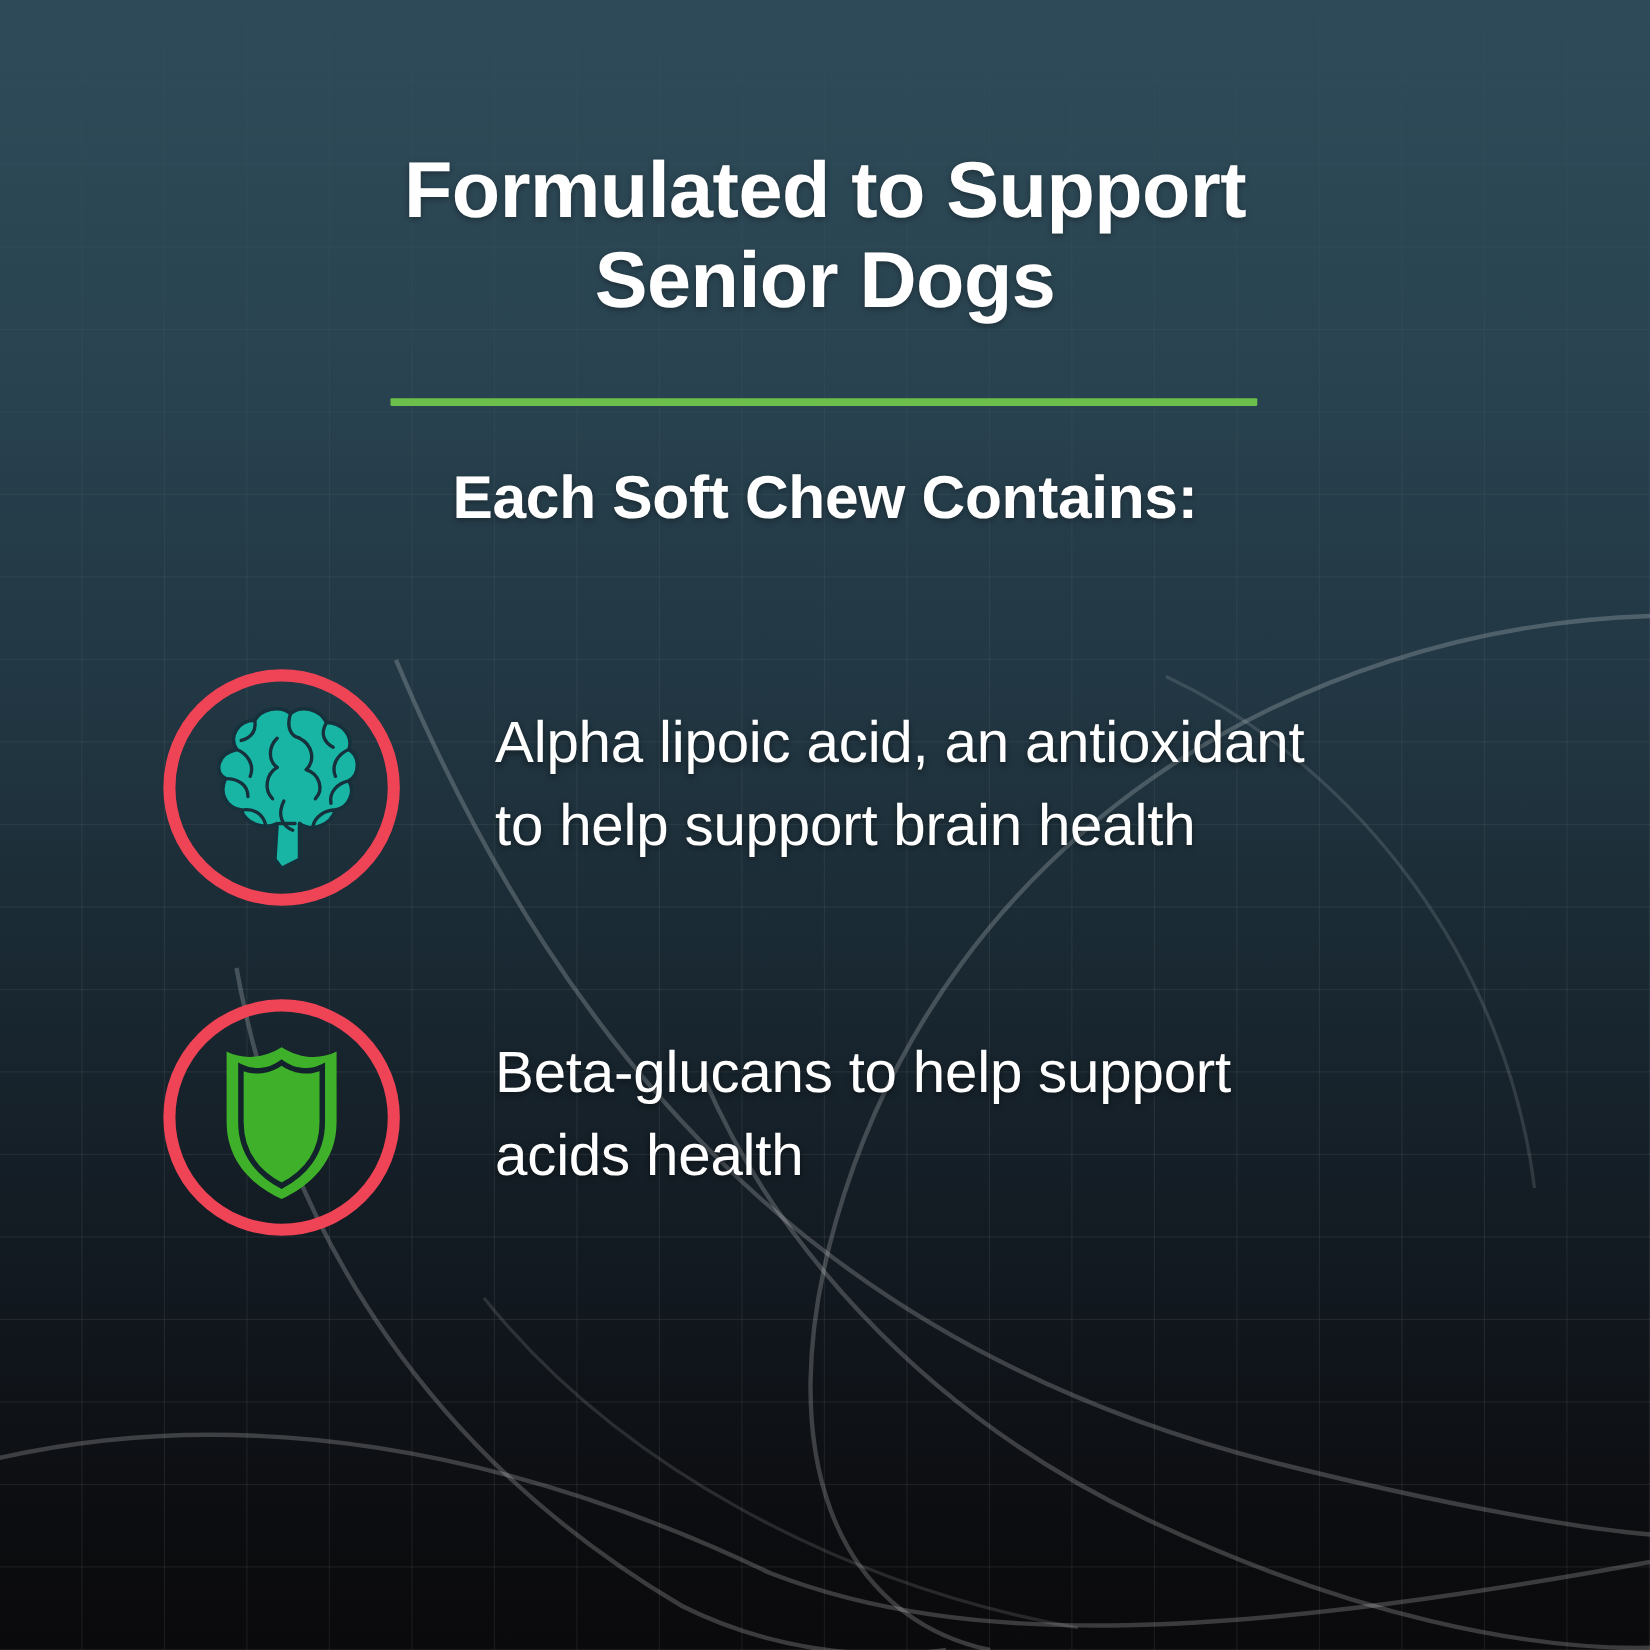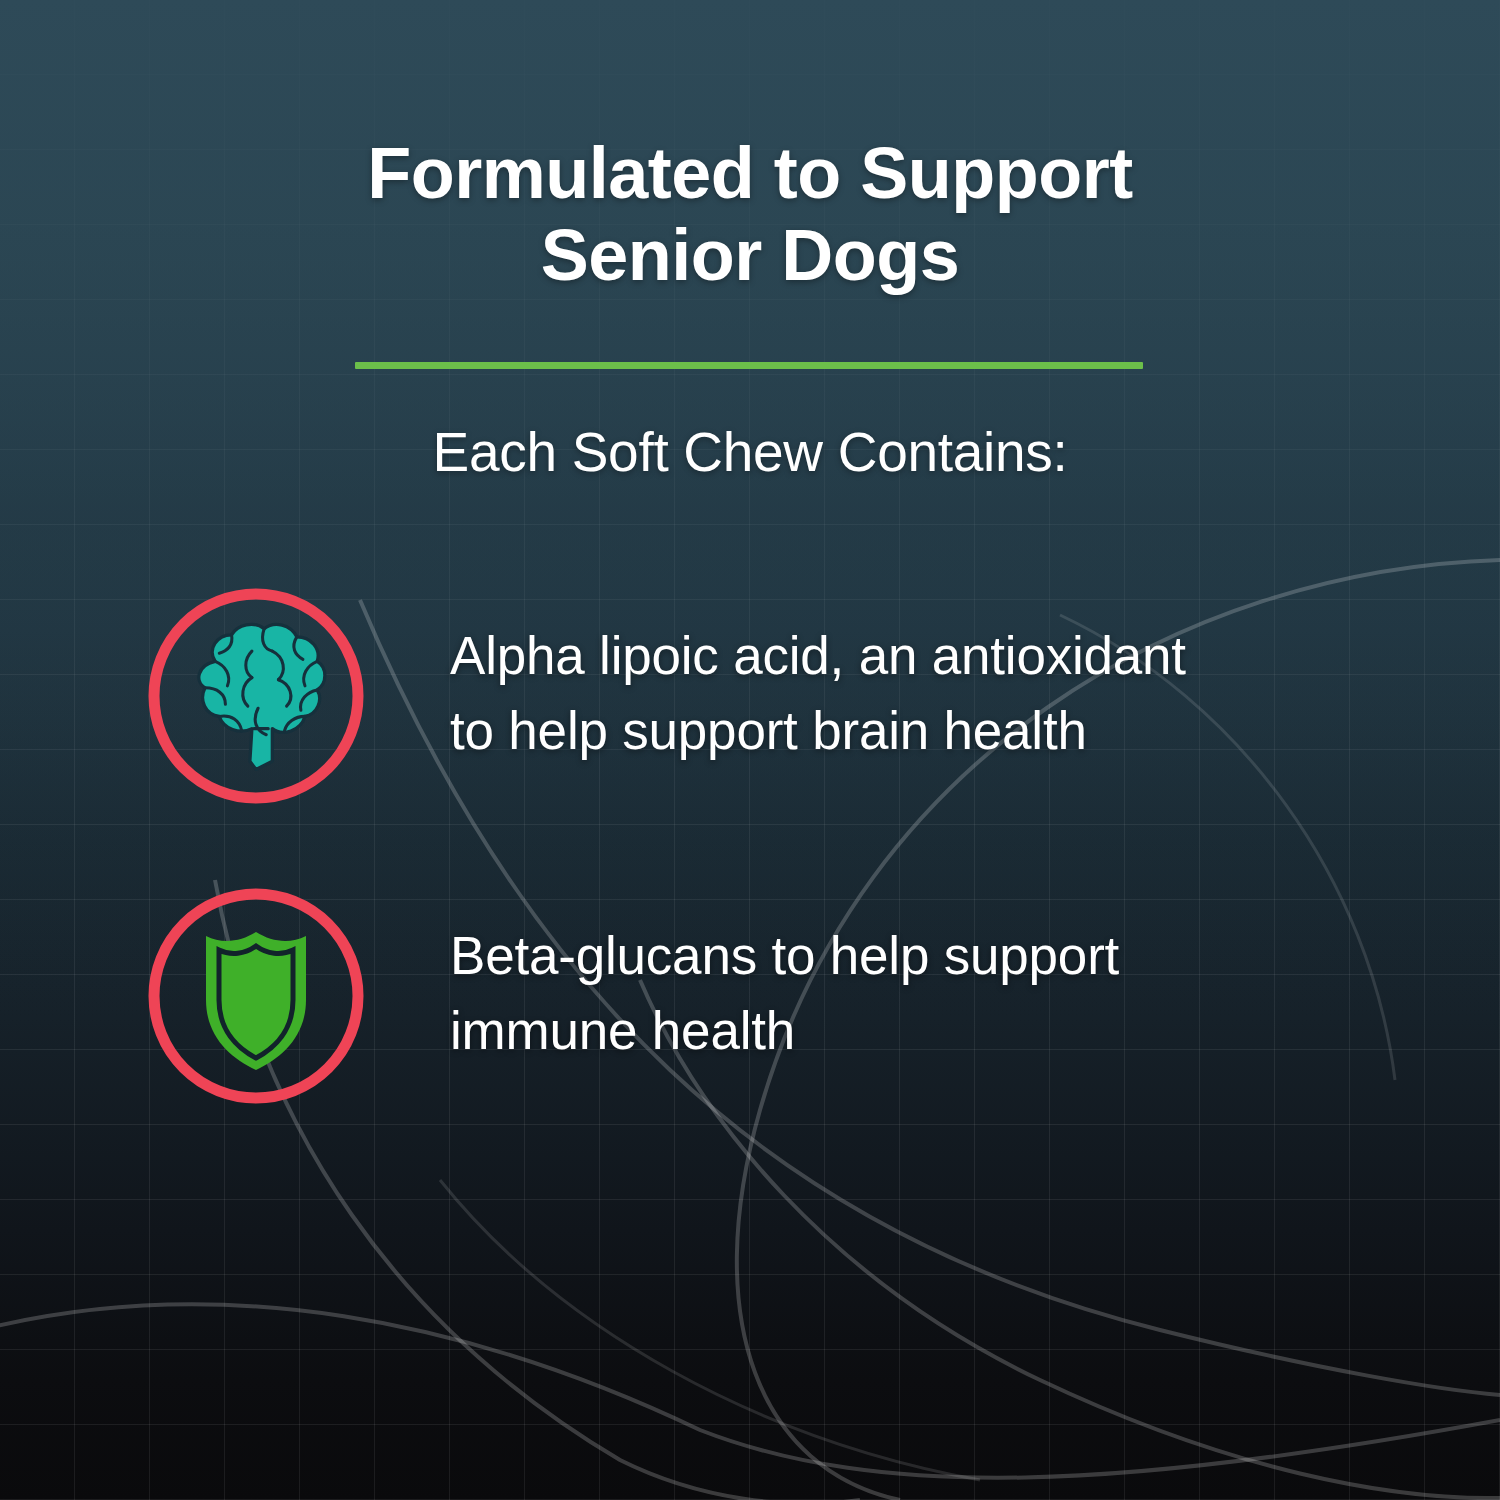--- a/index.html
+++ b/index.html
@@ -71,29 +71,29 @@
     background:#6cbf4a;
     border-radius:1px;
   }
 
   .subhead {
     position:absolute;
     left:0; right:0; top:420px;
     text-align:center;
     color:#ffffff;
     font-size:55px;
-    font-weight:normal;
+    font-weight:bold;
     letter-spacing:-0.3px;
     text-shadow:0 2px 6px rgba(0,0,0,0.35);
   }
 
   
   .rows {
     position:absolute;
-    left:0; top:580px;
+    left:0; top:600px;
     width:1232px;
   }
   .row {
     position:relative;
     height:300px;
   }
   .badge {
     position:absolute;
     left:148px; top:8px;
     width:216px; height:216px;
@@ -180,18 +180,18 @@
       <div class="badge">
         <svg viewBox="0 0 216 216">
           <circle cx="108" cy="108" r="102" fill="none" stroke="#ef4456" stroke-width="11"></circle>
           <path fill="#3fb029" d="M58 48 C74 56 92 54 108 44 C124 54 142 56 158 48
                L158 112 C158 148 134 170 108 182 C82 170 58 148 58 112 Z"></path>
           <path fill="none" stroke="#12232b" stroke-width="5" d="M71 62 C83 68 97 66 108 58 C119 66 133 68 145 62
                L145 112 C145 142 127 160 108 170 C89 160 71 142 71 112 Z"></path>
         </svg>
       </div>
       <div class="row-text">Beta-glucans to help support
-immune health</div>
+acids health</div>
     </div>
 
 
   </div>
 </div>
 
 </body></html>

